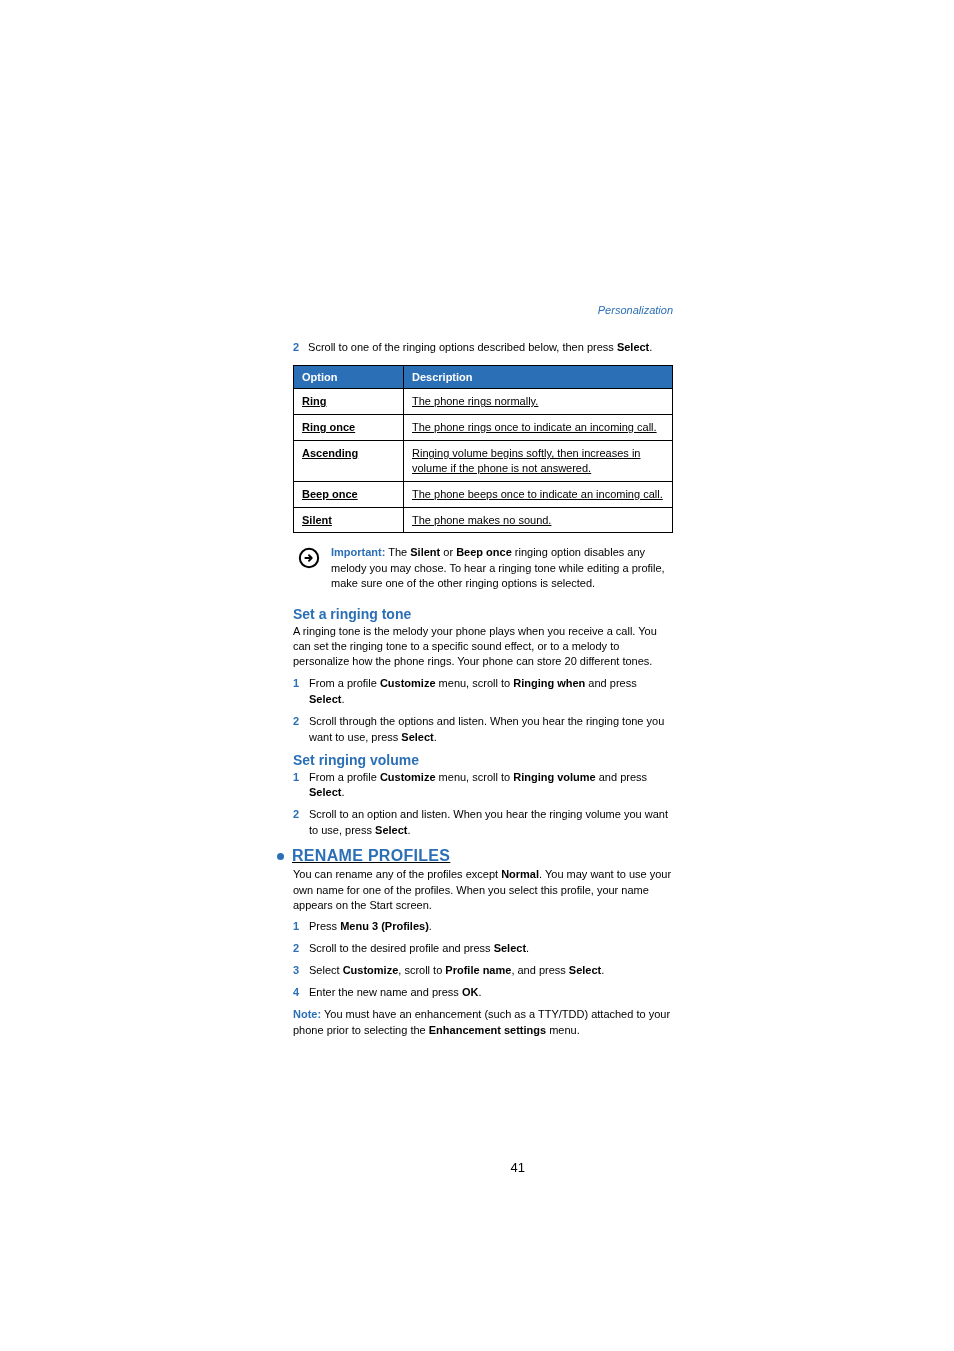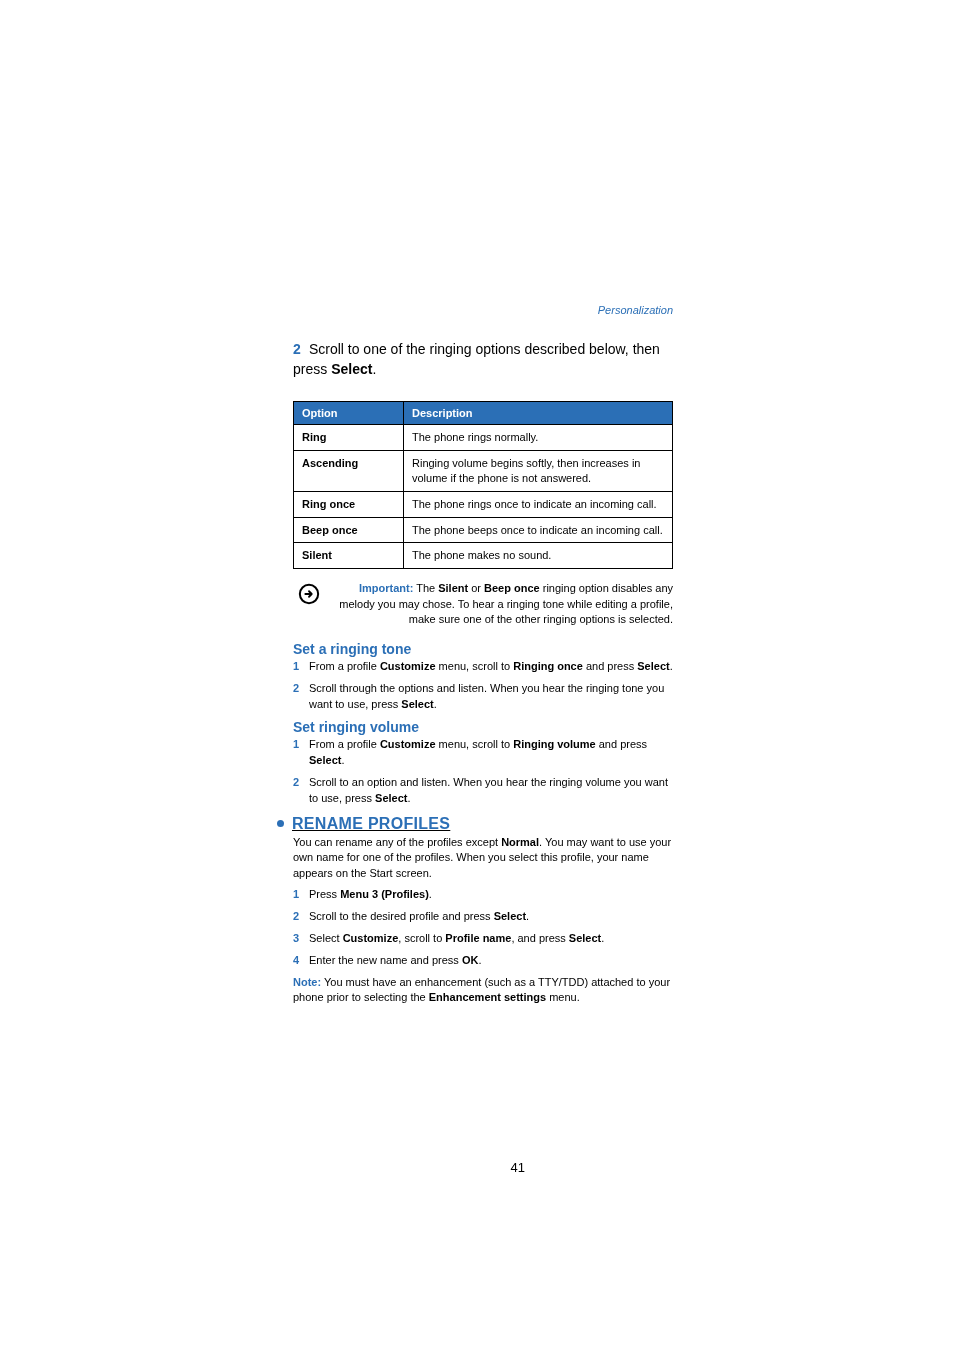--- a/index.html
+++ b/index.html
@@ -1,29 +1,29 @@
 <!DOCTYPE html>
 <html><head>
 <meta charset="utf-8">
 <style>
   * { box-sizing: border-box; margin: 0; padding: 0; }
   html, body { width: 954px; height: 1351px; background: #fff; font-family: Arial, Helvetica, sans-serif; color: #000; }
   .page { width: 806px; height: 1351px; padding: 304px 281px 0 293px; position: relative; }
   .content { width: 380px; }
   .header-link { text-align: right; font-size: 11px; font-style: italic; color: #2b6fb6; margin-bottom: 24px; }
-  .intro-line { font-size: 14px; line-height: 1.4; margin-bottom: 22px; }
+  .intro-line { font-size: 11px; line-height: 1.4; margin-bottom: 10px; }
   .intro-line .num { color: #2b6fb6; font-weight: bold; display: inline-block; width: 12px; }
   .bold { font-weight: bold; }
   table.opt { width: 100%; border-collapse: collapse; font-size: 11px; margin-bottom: 12px; }
   table.opt th { background: #2b6fb6; color: #fff; text-align: left; font-weight: bold; padding: 5px 8px; border: 1px solid #000; }
-  table.opt td { border: 1px solid #000; padding: 5px 8px; vertical-align: top; line-height: 1.35; }
+  table.opt td { border: 1px solid #000; padding: 5px 8px; vertical-align: top; line-height: 1.35; text-decoration: underline; }
   table.opt td.optname { font-weight: bold; width: 110px; }
   .callout { display: flex; gap: 10px; font-size: 11px; line-height: 1.4; margin: 6px 0 14px 0; padding-left: 4px; }
   .callout-icon { flex: 0 0 24px; display: flex; align-items: flex-start; justify-content: center; padding-top: 2px; }
-  .callout-text { flex: 1; text-align: right; }
+  .callout-text { flex: 1; }
   .callout-label { color: #2b6fb6; font-weight: bold; }
   h3.sec { color: #2b6fb6; font-size: 14px; font-weight: bold; margin-top: 0; margin-bottom: 2px; }
   p.body { font-size: 11px; line-height: 1.4; margin-bottom: 6px; }
   ol.steps { list-style: none; padding-left: 0; font-size: 11px; line-height: 1.45; }
   ol.steps li { display: flex; margin-bottom: 6px; }
   ol.steps li .n { color: #2b6fb6; font-weight: bold; flex: 0 0 16px; }
   ol.steps li .t { flex: 1; }
   .majorrow { display: flex; align-items: center; gap: 8px; margin-top: 8px; margin-bottom: 2px; margin-left: -16px; text-decoration: underline; }
   .bullet-dot { width: 7px; height: 7px; border-radius: 50%; background: #2b6fb6; flex: 0 0 7px; }
   h2.major { color: #2b6fb6; font-size: 16px; font-weight: bold; letter-spacing: 0.3px; }
@@ -50,26 +50,26 @@
           <th>Option</th>
           <th>Description</th>
         </tr>
       </thead>
       <tbody>
         <tr>
           <td class="optname">Ring</td>
           <td>The phone rings normally.</td>
         </tr>
         <tr>
+          <td class="optname">Ring once</td>
+          <td>The phone rings once to indicate an incoming call.</td>
+        </tr>
+        <tr>
           <td class="optname">Ascending</td>
           <td>Ringing volume begins softly, then increases in volume if the phone is not answered.</td>
-        </tr>
-        <tr>
-          <td class="optname">Ring once</td>
-          <td>The phone rings once to indicate an incoming call.</td>
         </tr>
         <tr>
           <td class="optname">Beep once</td>
           <td>The phone beeps once to indicate an incoming call.</td>
         </tr>
         <tr>
           <td class="optname">Silent</td>
           <td>The phone makes no sound.</td>
         </tr>
       </tbody>
@@ -81,24 +81,25 @@
           <circle cx="12" cy="12" r="10" fill="none" stroke="#000" stroke-width="2.2"></circle>
           <path d="M 8 12 L 15 12 M 12 9 L 15 12 L 12 15" fill="none" stroke="#000" stroke-width="2" stroke-linecap="round" stroke-linejoin="round"></path>
         </svg>
       </div>
       <div class="callout-text">
         <span class="callout-label">Important:</span><span> The </span><span class="bold">Silent</span><span> or </span><span class="bold">Beep once</span><span> ringing option disables any melody you may chose. To hear a ringing tone while editing a profile, make sure one of the other ringing options is selected.</span>
       </div>
     </div>
 
     <h3 class="sec">Set a ringing tone</h3>
+    <p class="body">A ringing tone is the melody your phone plays when you receive a call. You can set the ringing tone to a specific sound effect, or to a melody to personalize how the phone rings. Your phone can store 20 different tones.</p>
     <ol class="steps">
       <li>
         <span class="n">1</span>
-        <span class="t"><span>From a profile </span><span class="bold">Customize</span><span> menu, scroll to </span><span class="bold">Ringing once</span><span> and press </span><span class="bold">Select</span><span>.</span></span>
+        <span class="t"><span>From a profile </span><span class="bold">Customize</span><span> menu, scroll to </span><span class="bold">Ringing when</span><span> and press </span><span class="bold">Select</span><span>.</span></span>
       </li>
       <li>
         <span class="n">2</span>
         <span class="t"><span>Scroll through the options and listen. When you hear the ringing tone you want to use, press </span><span class="bold">Select</span><span>.</span></span>
       </li>
     </ol>
 
     <h3 class="sec">Set ringing volume</h3>
     <ol class="steps">
       <li>

